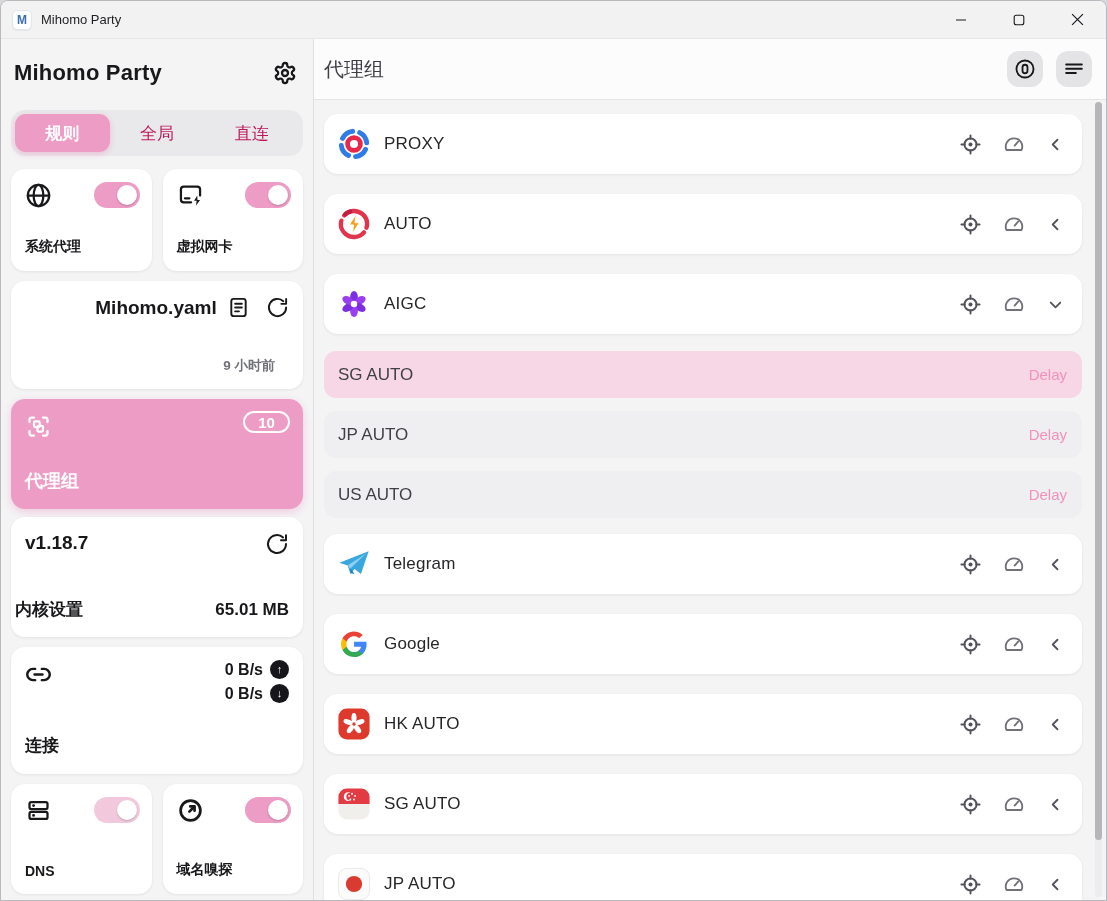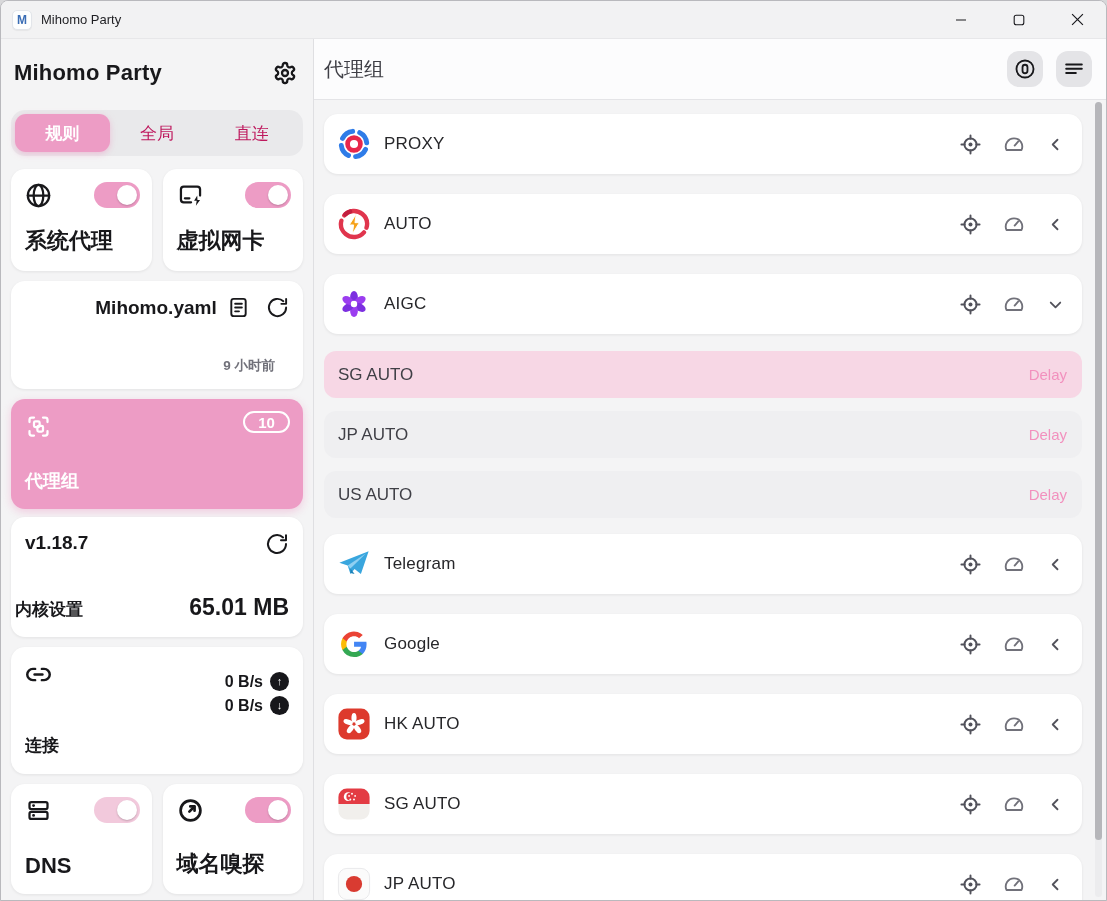--- a/index.html
+++ b/index.html
@@ -34,21 +34,21 @@
   .tab { flex:1; height:38px; display:grid; place-items:center; font-size:17px; color:#be185d;
          border-radius:11px; background:transparent; border:none; cursor:pointer; }
   .tab.active { background:var(--pink); color:#fff; font-weight:700;
                 box-shadow:0 2px 6px rgba(237,156,197,.55); }
 
   .card { background:#fff; border-radius:14px; box-shadow:0 1px 3px rgba(24,24,27,.08); }
   .row2 { display:flex; gap:11px; }
 
   .toggle-card { flex:1; height:102px; padding:13px 14px; position:relative; cursor:pointer; }
   .toggle-card .t-icon { position:absolute; left:14px; top:13px; }
-  .toggle-card .t-label { position:absolute; left:14px; bottom:15px; font-size:22px; font-weight:700; color:#18181b; }
+  .toggle-card .t-label { position:absolute; left:14px; bottom:15px; font-size:14px; font-weight:700; color:#18181b; }
   .switch { position:absolute; right:12px; top:13px; width:46px; height:26px; border-radius:13px;
             background:var(--pink); border:none; cursor:pointer; }
   .switch::after { content:""; position:absolute; top:3px; right:3px; width:20px; height:20px;
                    border-radius:50%; background:#fff; box-shadow:0 1px 2px rgba(0,0,0,.2); }
   .switch.light { background:#f2c9dc; }
   .mb10 { margin-bottom:10px; } .mb8 { margin-bottom:8px; }
 
   .profile-card { height:108px; padding:16px 16px 14px 14px; position:relative; cursor:pointer; }
   .profile-name { font-size:19px; font-weight:700; color:#18181b;text-align:center; }
   .profile-icons { position:absolute; right:14px; top:15px; display:flex; gap:16px; }
@@ -61,24 +61,24 @@
   .group-card .g-icon { position:absolute; left:14px; top:14px; }
   .group-badge { position:absolute; right:13px; top:12px; min-width:47px; height:22px; border:2px solid #fff;
                  border-radius:15px; display:grid; place-items:center; color:#fff; font-size:15px; font-weight:600; padding:0 10px; }
   .group-card .g-label { position:absolute; left:14px; bottom:16px; color:#fff; font-size:18px; font-weight:700; }
 
   .core-card { height:120px; padding:15px 14px; position:relative; cursor:pointer; }
   .core-version { font-size:19px; font-weight:700; color:#18181b; }
   .core-refresh { position:absolute; right:14px; top:15px; }
   .core-bottom { position:absolute; left:4px; right:14px; bottom:16px; display:flex; align-items:baseline; }
   .core-label { font-size:17px; font-weight:700; color:#18181b; }
-  .core-mem { margin-left:auto; font-size:23px; font-weight:700; color:#18181b; }
+  .core-mem { margin-left:auto; font-size:17px; font-weight:700; color:#18181b; }
 
   .conn-card { height:127px; padding:14px; position:relative; cursor:pointer; }
-  .conn-speeds { position:absolute; right:14px; top:13px; display:flex; flex-direction:column; gap:5px;margin-top:12px; }
+  .conn-speeds { position:absolute; right:14px; top:13px; display:flex; flex-direction:column; gap:5px; }
   .speed { display:flex; align-items:center; gap:7px; font-size:16px; font-weight:600; color:#18181b; }
   .dirball { width:19px; height:19px; border-radius:50%; background:#17171b; color:#fff; display:grid;
              place-items:center; font-size:11px; line-height:1; font-weight:700; }
   .conn-label { position:absolute; left:14px; bottom:17px; font-size:17px; font-weight:700; color:#18181b; }
 
   .bottom-row .toggle-card { height:110px; }
 
   
   .main { flex:1; display:flex; flex-direction:column; position:relative; min-width:0; background:#f4f4f5; }
   .main-header { flex:0 0 61px; background:#fcfcfd; border-bottom:1px solid #e4e4e7;

